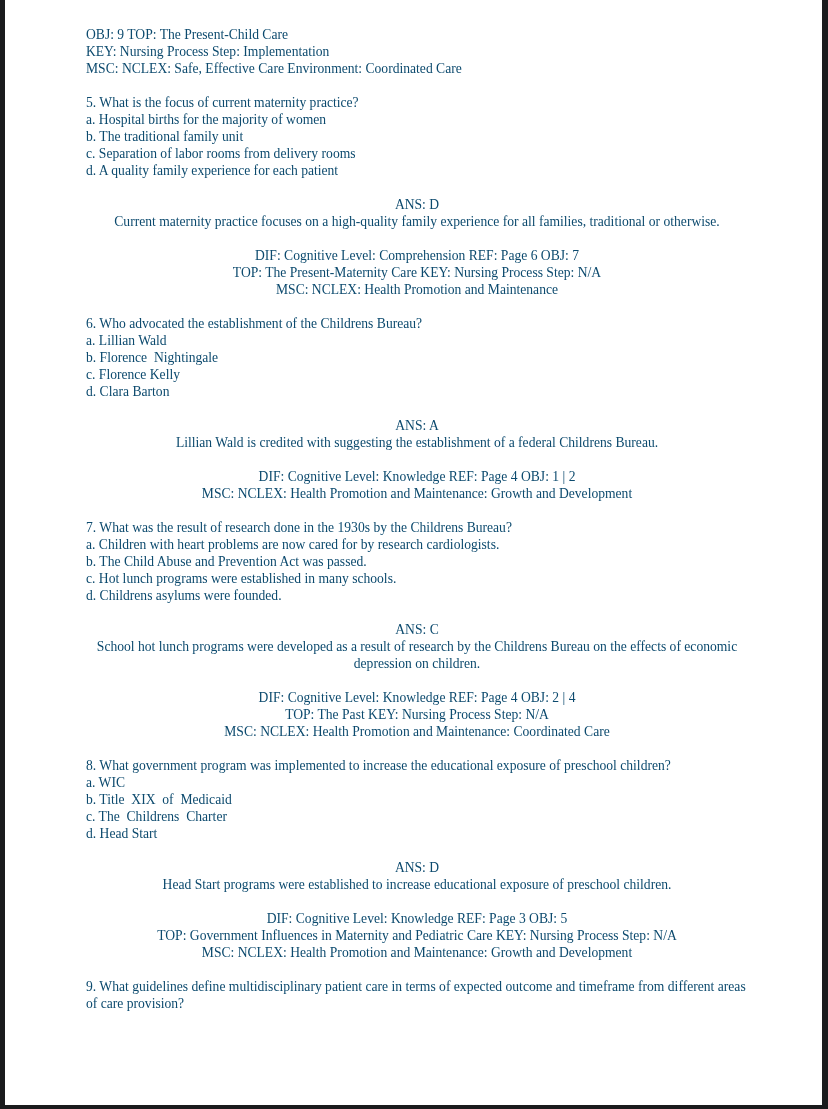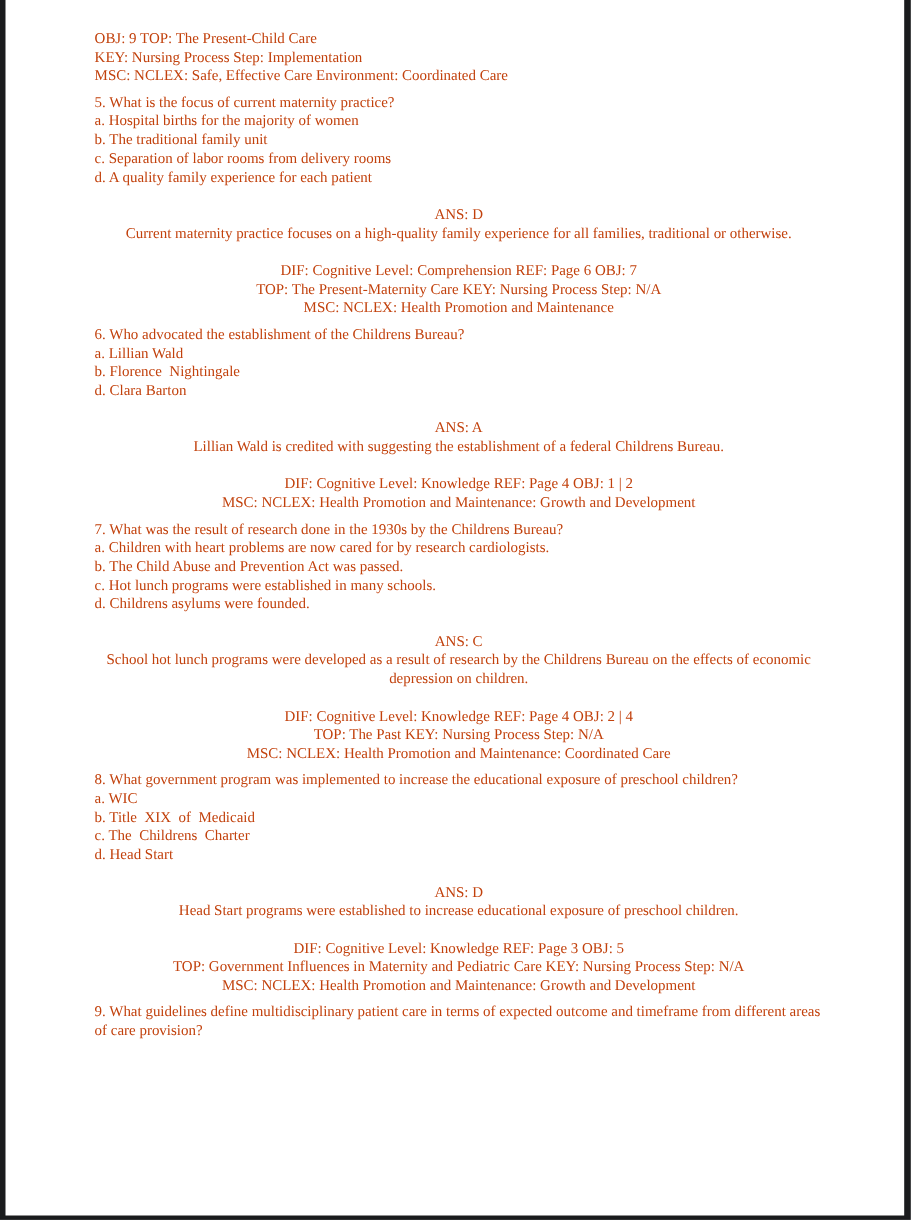--- a/index.html
+++ b/index.html
@@ -20,29 +20,29 @@
     top: 0;
     right: 6px;
     bottom: 4px;
     background: #ffffff;
     overflow: hidden;
   }
   .content {
     padding: 26px 70px 0 81px;
     font-size: 13.6px;
     line-height: 17px;
-    color: #c2410c;
+    color: #0c4a6e;
     max-width: 662px;
   }
   p.line {
     margin: 0;
     white-space: pre-wrap;
   }
   
-  .block + .block { margin-top: 7px; }
+  .block + .block { margin-top: 17px; }
   .sub + .sub { margin-top: 17px; text-align: center; }
 </style>
 </head>
 <body>
 
 <div class="page">
   <div class="content">
 
     <section class="block">
       <p class="line">OBJ: 9 TOP: The Present-Child Care</p>
@@ -67,20 +67,21 @@
       <p class="line">TOP: The Present-Maternity Care KEY: Nursing Process Step: N/A</p>
       <p class="line">MSC: NCLEX: Health Promotion and Maintenance</p>
     </div>
   </section>
 
   <section class="block">
     <div class="sub">
       <p class="line">6. Who advocated the establishment of the Childrens Bureau?</p>
       <p class="line">a. Lillian Wald</p>
       <p class="line">b. Florence  Nightingale</p>
+      <p class="line">c. Florence Kelly</p>
       <p class="line">d. Clara Barton</p>
     </div>
     <div class="sub">
       <p class="line">ANS: A</p>
       <p class="line">Lillian Wald is credited with suggesting the establishment of a federal Childrens Bureau.</p>
     </div>
     <div class="sub">
       <p class="line">DIF: Cognitive Level: Knowledge REF: Page 4 OBJ: 1 | 2</p>
       <p class="line">MSC: NCLEX: Health Promotion and Maintenance: Growth and Development</p>
     </div>

